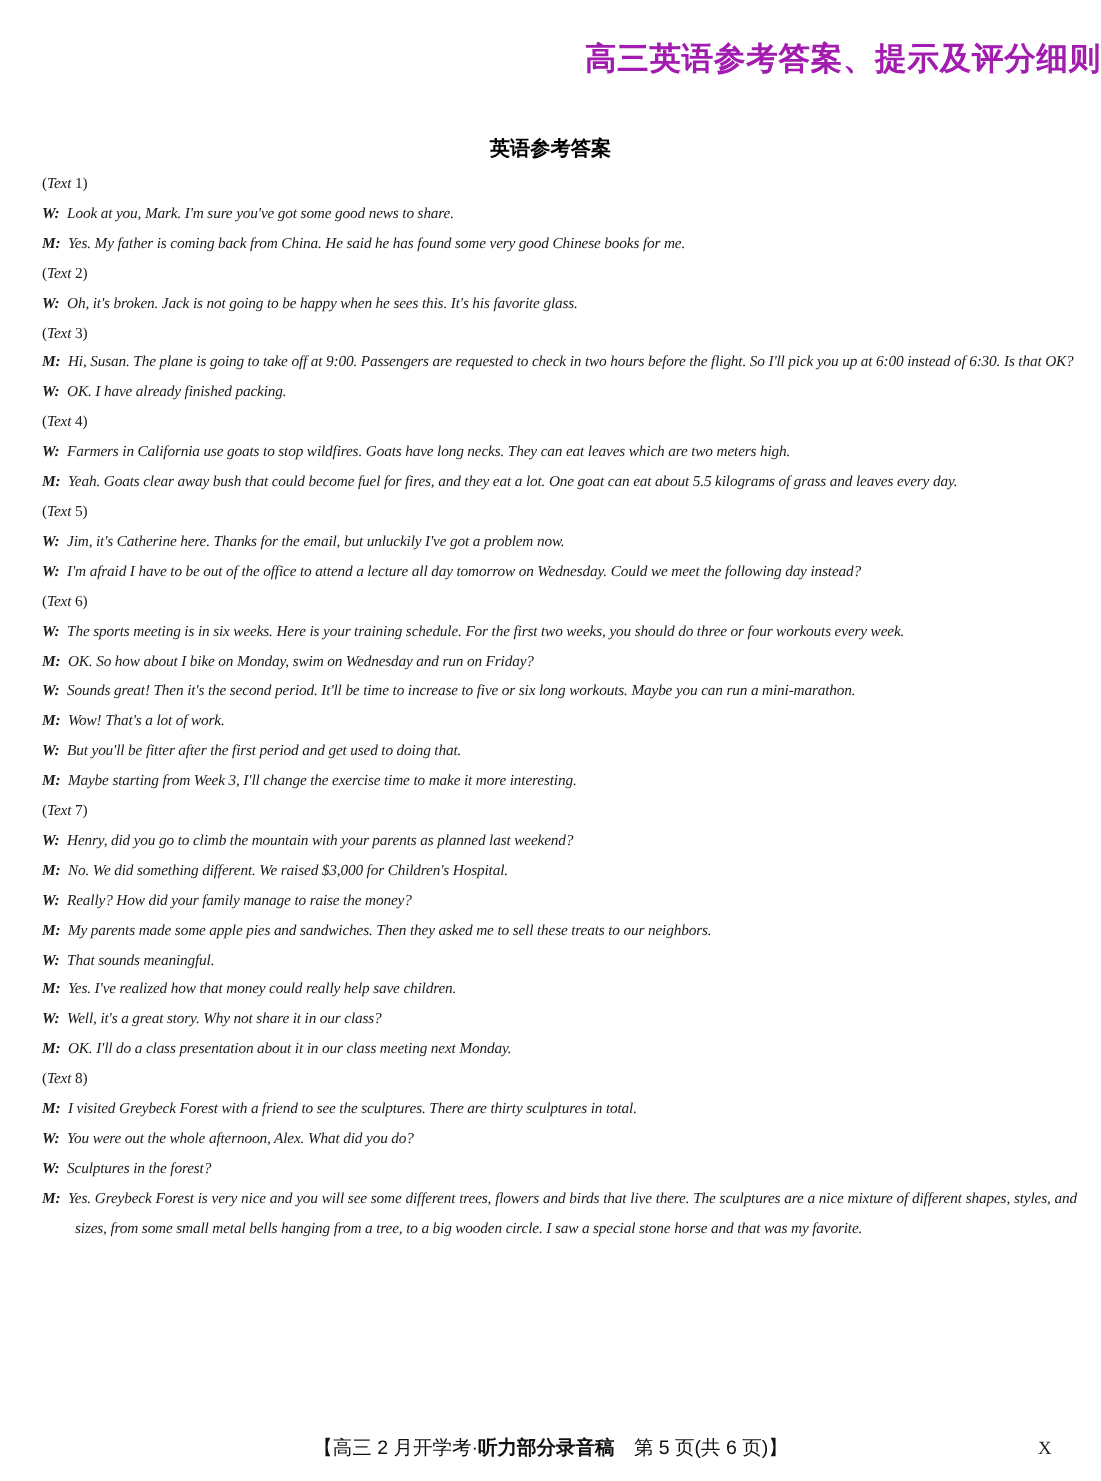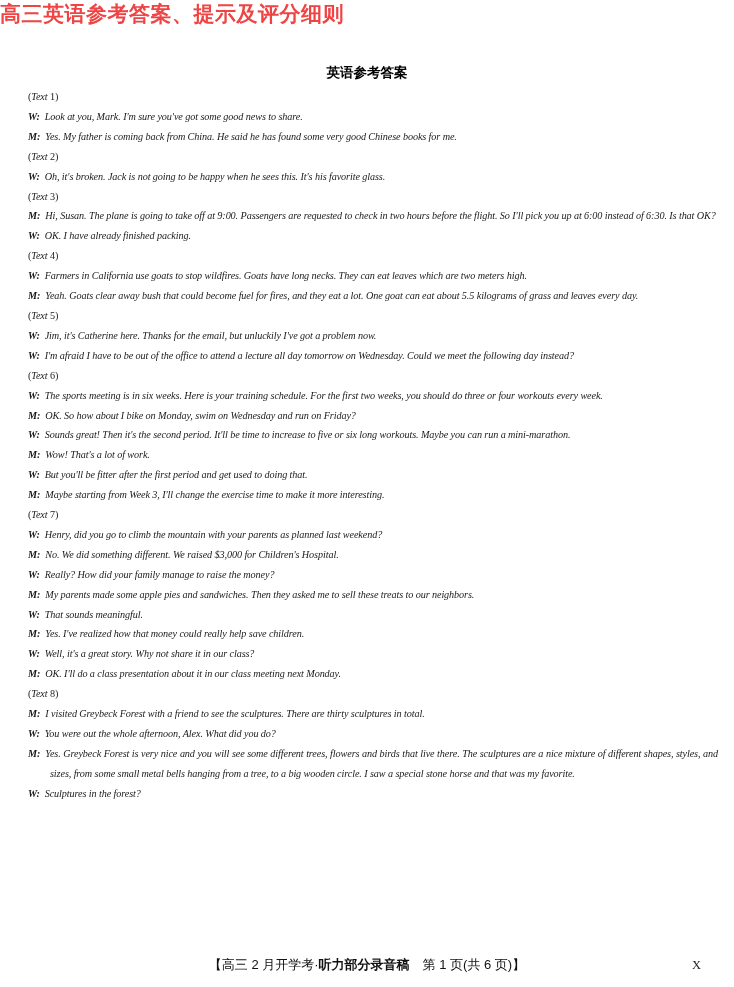--- a/index.html
+++ b/index.html
@@ -9,26 +9,27 @@
     background: #ffffff;
     color: #151515;
     font-family: "Liberation Serif", serif;
     position: relative;
     overflow: hidden;
   }
   .page { width: 100%; height: 100%; position: relative; }
 
   .title {
     margin: 0;
+    padding-top: 26px;
     line-height: 28px;
-    text-align: left;
+    text-align: right;
     font-family: "Liberation Sans", sans-serif;
     font-weight: bold;
     font-size: 21px;
-    color: #ef4444;
+    color: #a21caf;
     letter-spacing: 0.5px;
   }
 
   .subheading {
     margin: 37px 0 0 0;
     line-height: 16px;
     text-align: center;
     font-family: "Liberation Sans", sans-serif;
     font-weight: bold;
     font-size: 13.5px;
@@ -111,20 +112,20 @@
       <p class="t-line"><b class="spk">M:</b>No. We did something different. We raised $3,000 for Children's Hospital.</p>
       <p class="t-line"><b class="spk">W:</b>Really? How did your family manage to raise the money?</p>
       <p class="t-line"><b class="spk">M:</b>My parents made some apple pies and sandwiches. Then they asked me to sell these treats to our neighbors.</p>
       <p class="t-line"><b class="spk">W:</b>That sounds meaningful.</p>
       <p class="t-line"><b class="spk">M:</b>Yes. I've realized how that money could really help save children.</p>
       <p class="t-line"><b class="spk">W:</b>Well, it's a great story. Why not share it in our class?</p>
       <p class="t-line"><b class="spk">M:</b>OK. I'll do a class presentation about it in our class meeting next Monday.</p>
       <p class="t-heading">(<i>Text</i> 8)</p>
       <p class="t-line"><b class="spk">M:</b>I visited Greybeck Forest with a friend to see the sculptures. There are thirty sculptures in total.</p>
       <p class="t-line"><b class="spk">W:</b>You were out the whole afternoon, Alex. What did you do?</p>
+      <p class="t-line"><b class="spk">W:</b>Sculptures in the forest?</p>
       <p class="t-line"><b class="spk">M:</b>Yes. Greybeck Forest is very nice and you will see some different trees, flowers and birds that live there. The sculptures are a nice mixture of different shapes, styles, and sizes, from some small metal bells hanging from a tree, to a big wooden circle. I saw a special stone horse and that was my favorite.</p>
-      <p class="t-line"><b class="spk">W:</b>Sculptures in the forest?</p>
     </div>
 
-  <div class="footer"><span>【高三 2 月开学考·</span><b>听力部分录音稿</b><span>　第 1 页(共 6 页)】</span></div>
+  <div class="footer"><span>【高三 2 月开学考·</span><b>听力部分录音稿</b><span>　第 5 页(共 6 页)】</span></div>
 
   <div class="corner-mark">X</div>
 </div>
 
 </body></html>

